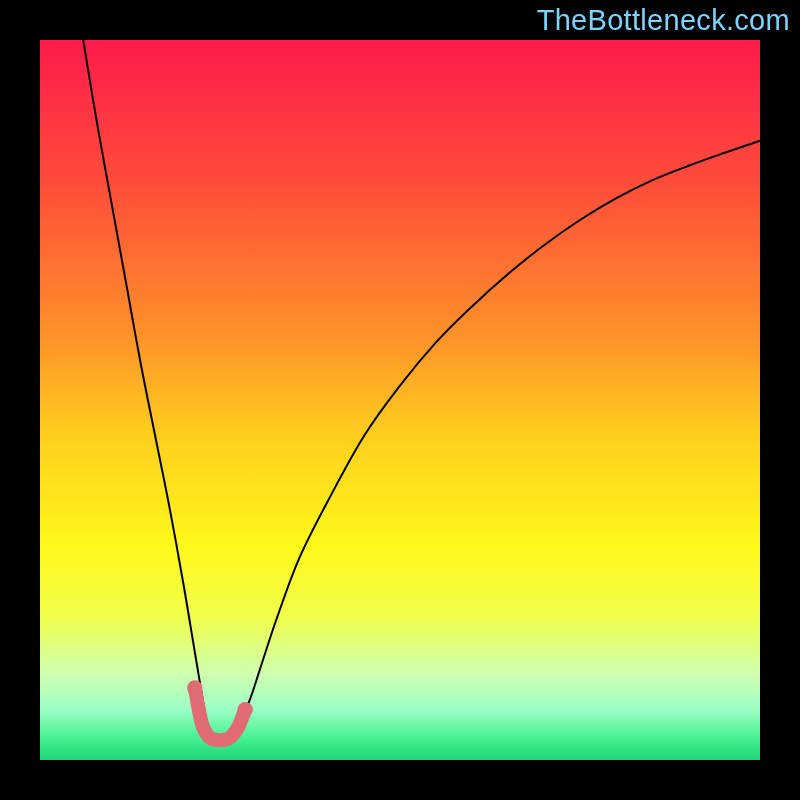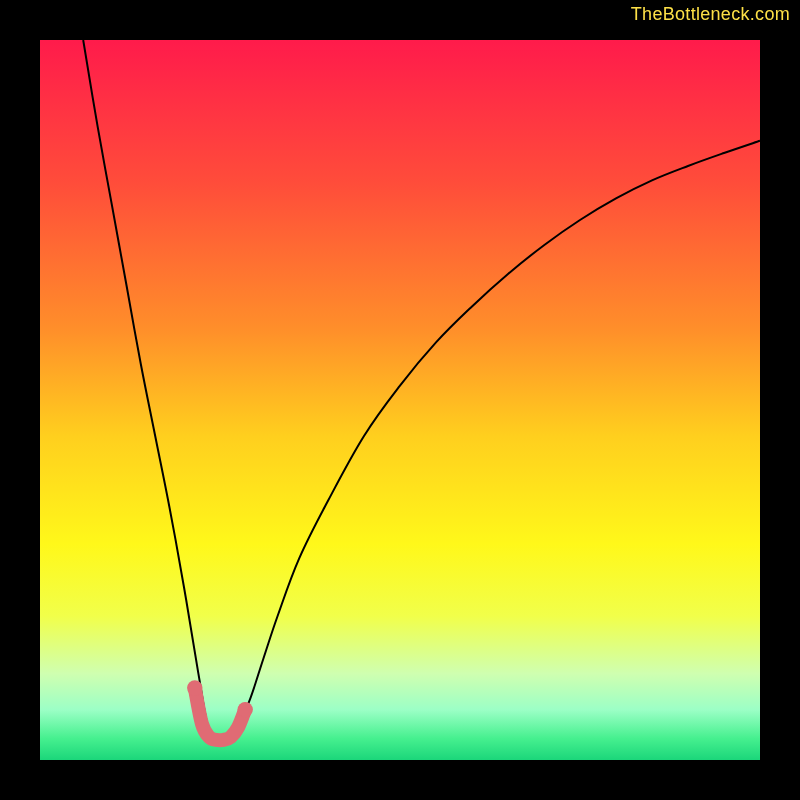--- a/index.html
+++ b/index.html
@@ -14,22 +14,22 @@
   .outer {
     position: relative;
     width: 800px;
     height: 800px;
     background: #000;
   }
   .attribution {
     position: absolute;
     top: 4px;
     right: 10px;
-    color: #fde047;
-    font-size: 18px;
+    color: #7dd3fc;
+    font-size: 29px;
     font-weight: 500;
     letter-spacing: 0.3px;
     z-index: 5;
   }
   .plot {
     position: absolute;
     left: 40px;
     top: 40px;
     width: 720px;
     height: 720px;

